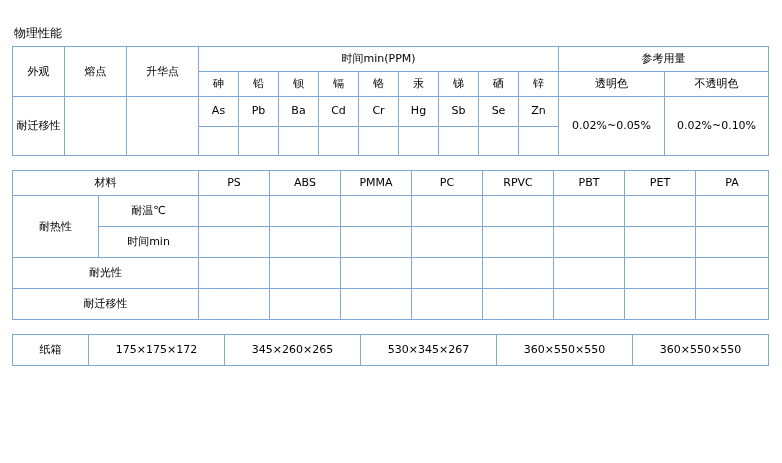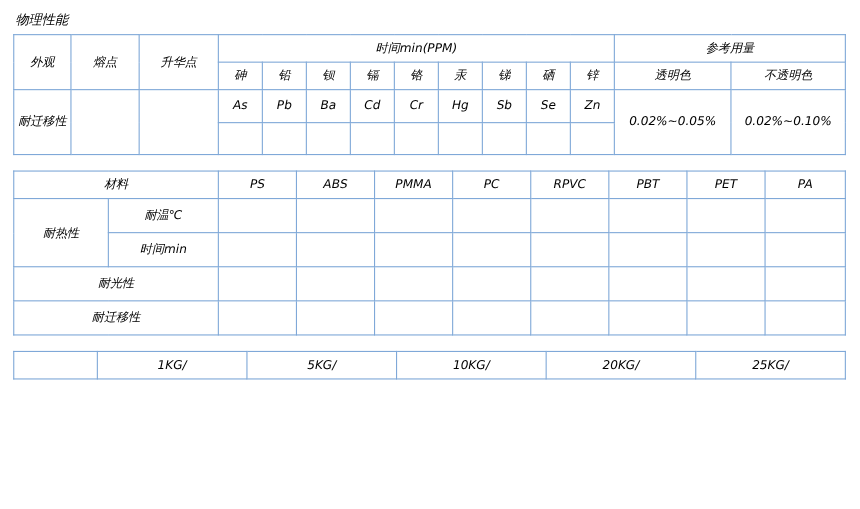--- a/index.html
+++ b/index.html
@@ -10,23 +10,22 @@
   body {
     width: 782px;
     height: 463px;
     font-family: "Liberation Sans", sans-serif;
     font-size: 12px;
     color: #000000;
     position: relative;
     overflow: hidden;
   }
   .page {
-    padding: 10px 12px 0 12px;
+    padding: 25px 12px 0 12px;
     box-sizing: border-box;
-    font-style: italic;
   }
   .section-title {
     font-size: 12px;
     color: #000;
     margin: 0 0 4px 2px;
     font-family: "DejaVu Sans", sans-serif;
   }
   table.grid {
     border-collapse: collapse;
     width: 756px;
@@ -222,24 +221,24 @@
   <table class="grid">
     <colgroup>
       <col style="width:76px">
         <col style="width:136px">
         <col style="width:136px">
       <col style="width:136px">
         <col style="width:136px">
         <col style="width:136px">
     </colgroup>
     <tbody>
-      <tr class="h-row">
-        <td></td>
-        <td class="lbl">1KG/</td>
-        <td class="lbl">5KG/</td>
-        <td class="lbl">10KG/</td>
-        <td class="lbl">20KG/</td>
-        <td class="lbl">25KG/</td>
+      <tr class="tall">
+        <td class="cn">纸箱</td>
+        <td class="num">175×175×172</td>
+        <td class="num">345×260×265</td>
+        <td class="num">530×345×267</td>
+        <td class="num">360×550×550</td>
+        <td class="num">360×550×550</td>
       </tr>
     </tbody>
   </table>
 
 </div>
 
 </body></html>

